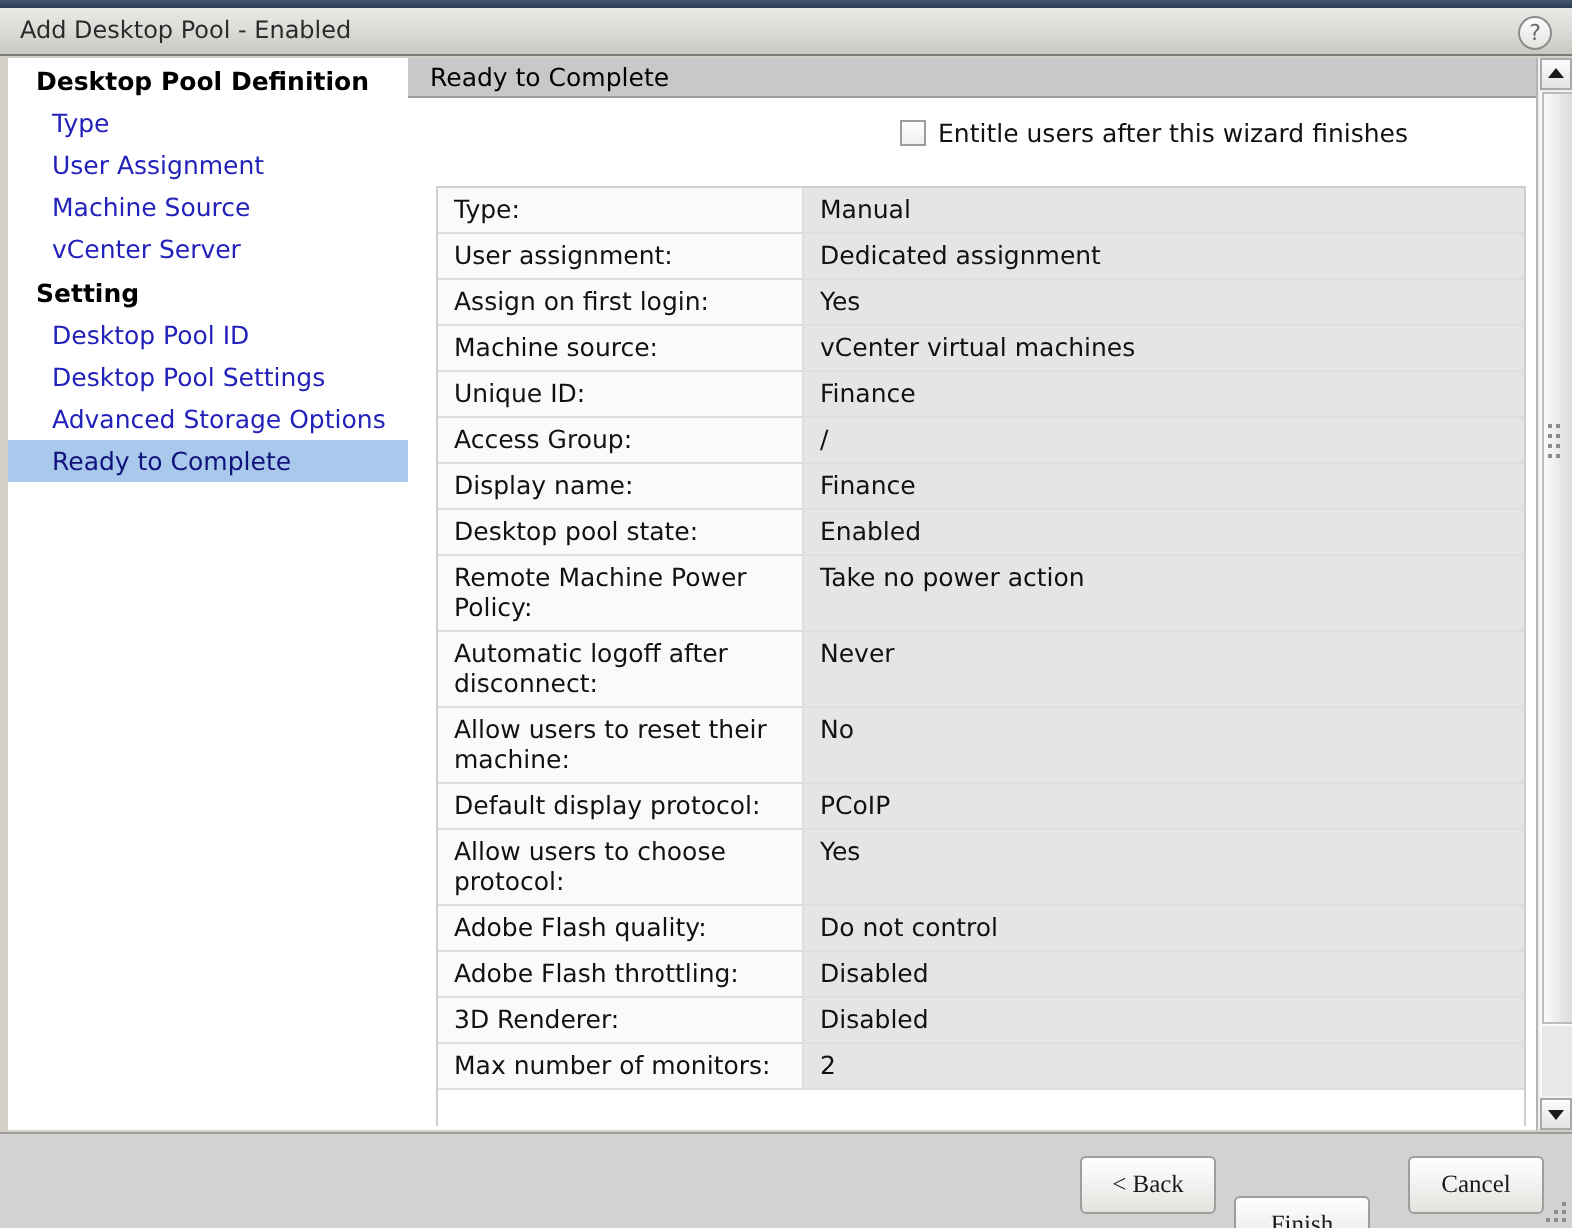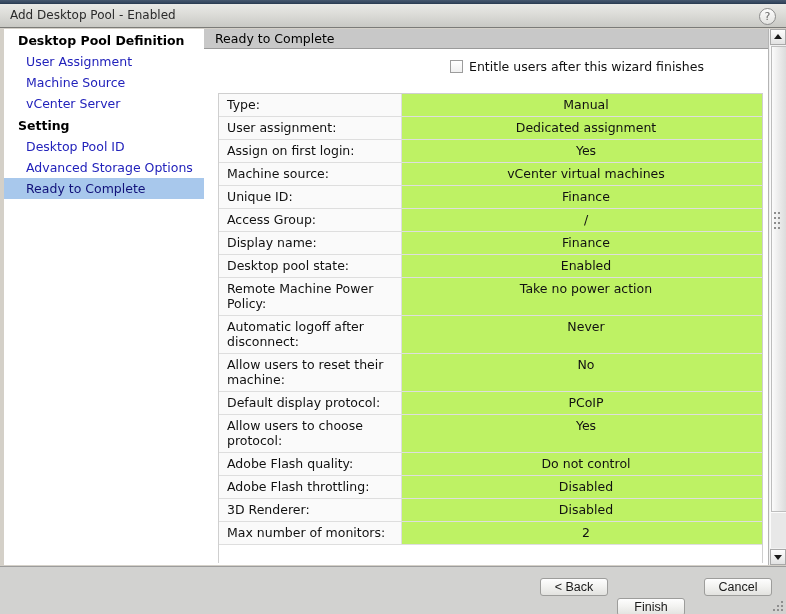--- a/index.html
+++ b/index.html
@@ -172,22 +172,21 @@
     vertical-align: top;
     line-height: 15px;
     color: #111;
   }
   table.summary td.lbl {
     width: 174px;
     background: #fafafa;
     border-right: 1px solid #dedede;
   }
   table.summary td.val {
-    background: #bef264;
-    text-align: center;
+    background: #e5e5e5;
   }
 
   
   .vscroll {
     position: absolute;
     left: 768px; top: 29px;
     width: 18px; height: 536px;
     background: #f1f1f1;
     border-left: 1px solid #b4b4b4;
     box-sizing: border-box;
@@ -252,26 +251,26 @@
     position: absolute;
     left: 0; top: 566px;
     width: 786px; height: 48px;
     background: #d2d2d0;
     border-top: 1px solid #9c9c9c;
     box-sizing: border-box;
   }
   .btn {
     position: absolute;
     top: 11px;
-    height: 18px;
+    height: 29px;
     min-width: 68px;
     background: linear-gradient(to bottom, #fefefe 0%, #f2f2f0 48%, #e2e2df 100%);
     border: 1px solid #9d9d9b;
     border-radius: 3px;
-    font-family: Liberation Sans, sans-serif;
+    font-family: Liberation Serif, serif;
     font-size: 12.5px;
     color: #1a1a1a;
     cursor: pointer;
     padding: 0 10px;
     box-sizing: border-box;
   }
   .btn.back   { right: 178px; }
   .btn.finish { right: 101px; margin-top: 20px; }
   .btn.cancel { right: 14px; }
 
@@ -297,26 +296,28 @@
   </div>
 
   <div class="titlebar">
     <div class="title">Add Desktop Pool - Enabled</div>
     <div class="help-btn">?</div>
   </div>
 
   <div class="sidebar">
 
     <div class="nav-group">Desktop Pool Definition</div>
+    <div class="nav-item">Type</div>
     <div class="nav-item">User Assignment</div>
     <div class="nav-item">Machine Source</div>
     <div class="nav-item">vCenter Server</div>
 
     <div class="nav-group">Setting</div>
     <div class="nav-item">Desktop Pool ID</div>
+    <div class="nav-item">Desktop Pool Settings</div>
     <div class="nav-item">Advanced Storage Options</div>
     <div class="nav-item selected">Ready to Complete</div>
   </div>
 
   <div class="content">
 
     <div class="pane-header">
       <div class="ph-text">Ready to Complete</div>
     </div>
 

